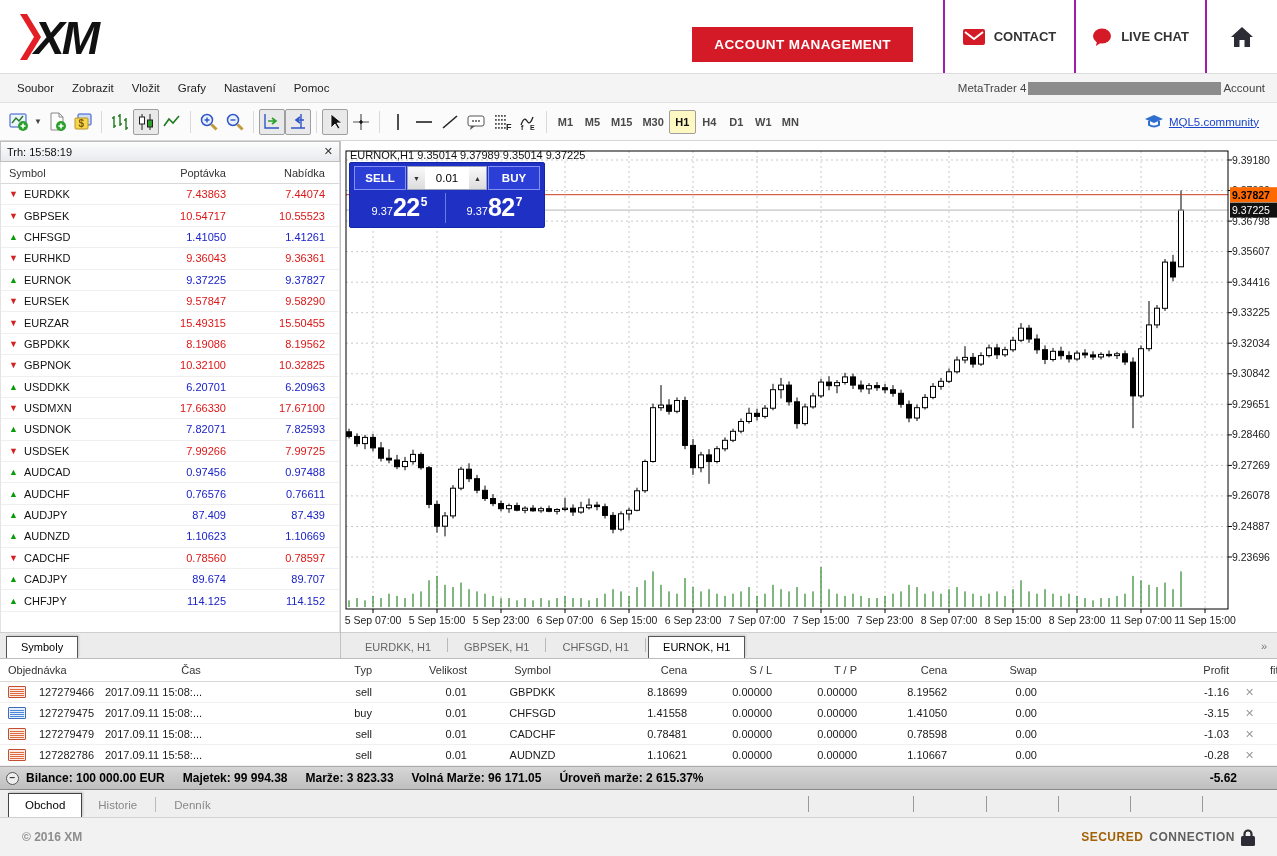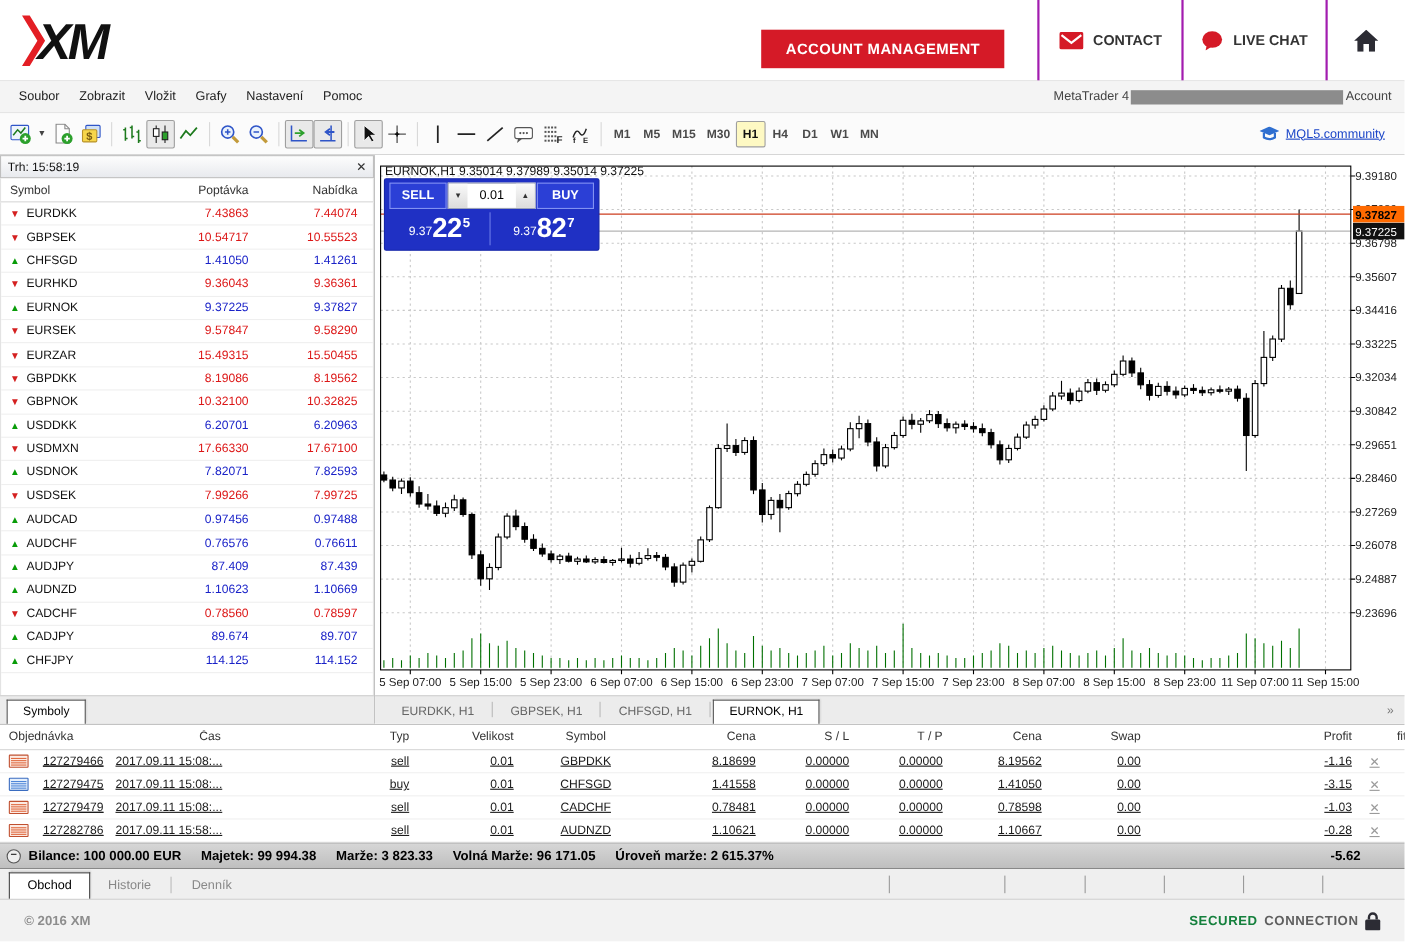--- a/index.html
+++ b/index.html
@@ -81,21 +81,21 @@
   .tp-price .big { font-size:25px; font-weight:bold; line-height:1; letter-spacing:-.5px; }
   .tp-price .sup { font-size:12px; font-weight:bold; margin-bottom:11px; margin-left:1px; }
   .tp-price.sell { border-right:1px solid #6b7ae8; }
 
   
   .orders { height:132px; border-top:1px solid #bdbdbd; display:flex; flex-direction:column; background:#fff; }
   .ord-grid { display:grid; grid-template-columns:97px 188px 95px 95px 115px 105px 85px 85px 90px 90px 192px 25px 15px; align-items:center; }
   .ord-head { height:23px; border-bottom:1px solid #d8d8d8; color:#333; }
   .ord-head span { padding:0 8px; white-space:nowrap; overflow:hidden; }
   .ord-row { height:21px; border-bottom:1px solid #f0f0f0; }
-  .ord-row span { padding:0 8px; white-space:nowrap;text-decoration:underline; }
+  .ord-row span { padding:0 8px; white-space:nowrap; }
   .ta-r { text-align:right; } .ta-c { text-align:center; } .ta-l { text-align:left; }
   .ord-id { display:flex; align-items:center; gap:5px; padding-left:6px; }
   .doc-ico { width:10px; height:12px; border:1px solid #888; border-radius:1px; position:relative; background:#fff; }
   .doc-ico::before { content:""; position:absolute; left:1px; top:2px; right:1px; height:1px; box-shadow:0 2px 0 currentColor, 0 4px 0 currentColor, 0 6px 0 currentColor; background:currentColor;}
   .doc-ico.sell { color:#e06a40; border-color:#c05030; background:#fcebe4; }
   .doc-ico.buy { color:#4f86d8; border-color:#3a6cc0; background:#e6f0fc; }
   .close-x { color:#9a9a9a; font-weight:bold; cursor:pointer; text-align:center; font-size:11px; }
   .ord-summary { height:24px; background:linear-gradient(#d6d6d6,#bfbfbf); border-top:1px solid #aaa; border-bottom:1px solid #888;
     display:flex; align-items:center; font-weight:bold; font-size:12px; color:#000; padding-left:6px; }
   .ord-summary .collapse { width:13px; height:13px; border:1px solid #555; border-radius:50%; display:inline-flex; align-items:center;
@@ -105,21 +105,21 @@
 
   
   .bottom-tabs { height:28px; background:#efefef; border-bottom:1px solid #d2d2d2; display:flex; align-items:flex-end; padding-left:8px; position:relative;}
   .btab { padding:5px 16px 6px; color:#888; font-size:11.5px; cursor:pointer; }
   .btab.active { background:#fff; color:#000; border:1px solid #444; border-bottom:none; box-shadow:1px -1px 2px rgba(0,0,0,.2); }
   .btab-sep { width:1px; height:15px; background:#bbb; margin:0 2px 5px; }
   .ghost-sep { position:absolute; bottom:5px; width:1px; height:16px; background:#9a9a9a; }
   .footer { height:38px; background:#f2f2f2; display:flex; align-items:center; padding:0 22px; }
   .copyright { color:#8d8d8d; font-weight:bold; font-size:12px; }
   .secured { margin-left:auto; display:flex; align-items:center; gap:6px; font-weight:bold; font-size:12px; letter-spacing:.5px; }
-  .secured .s1 { color:#15803d; } .secured .s2 { color:#5f5f5f; }
+  .secured .s1 { color:#a16207; } .secured .s2 { color:#5f5f5f; }
 
   svg text { font-family:"Liberation Sans","DejaVu Sans",sans-serif; }
 </style>
 </head>
 <body>
 
 <div class="app">
 
   <div class="header">
     <div class="logo-wrap">

